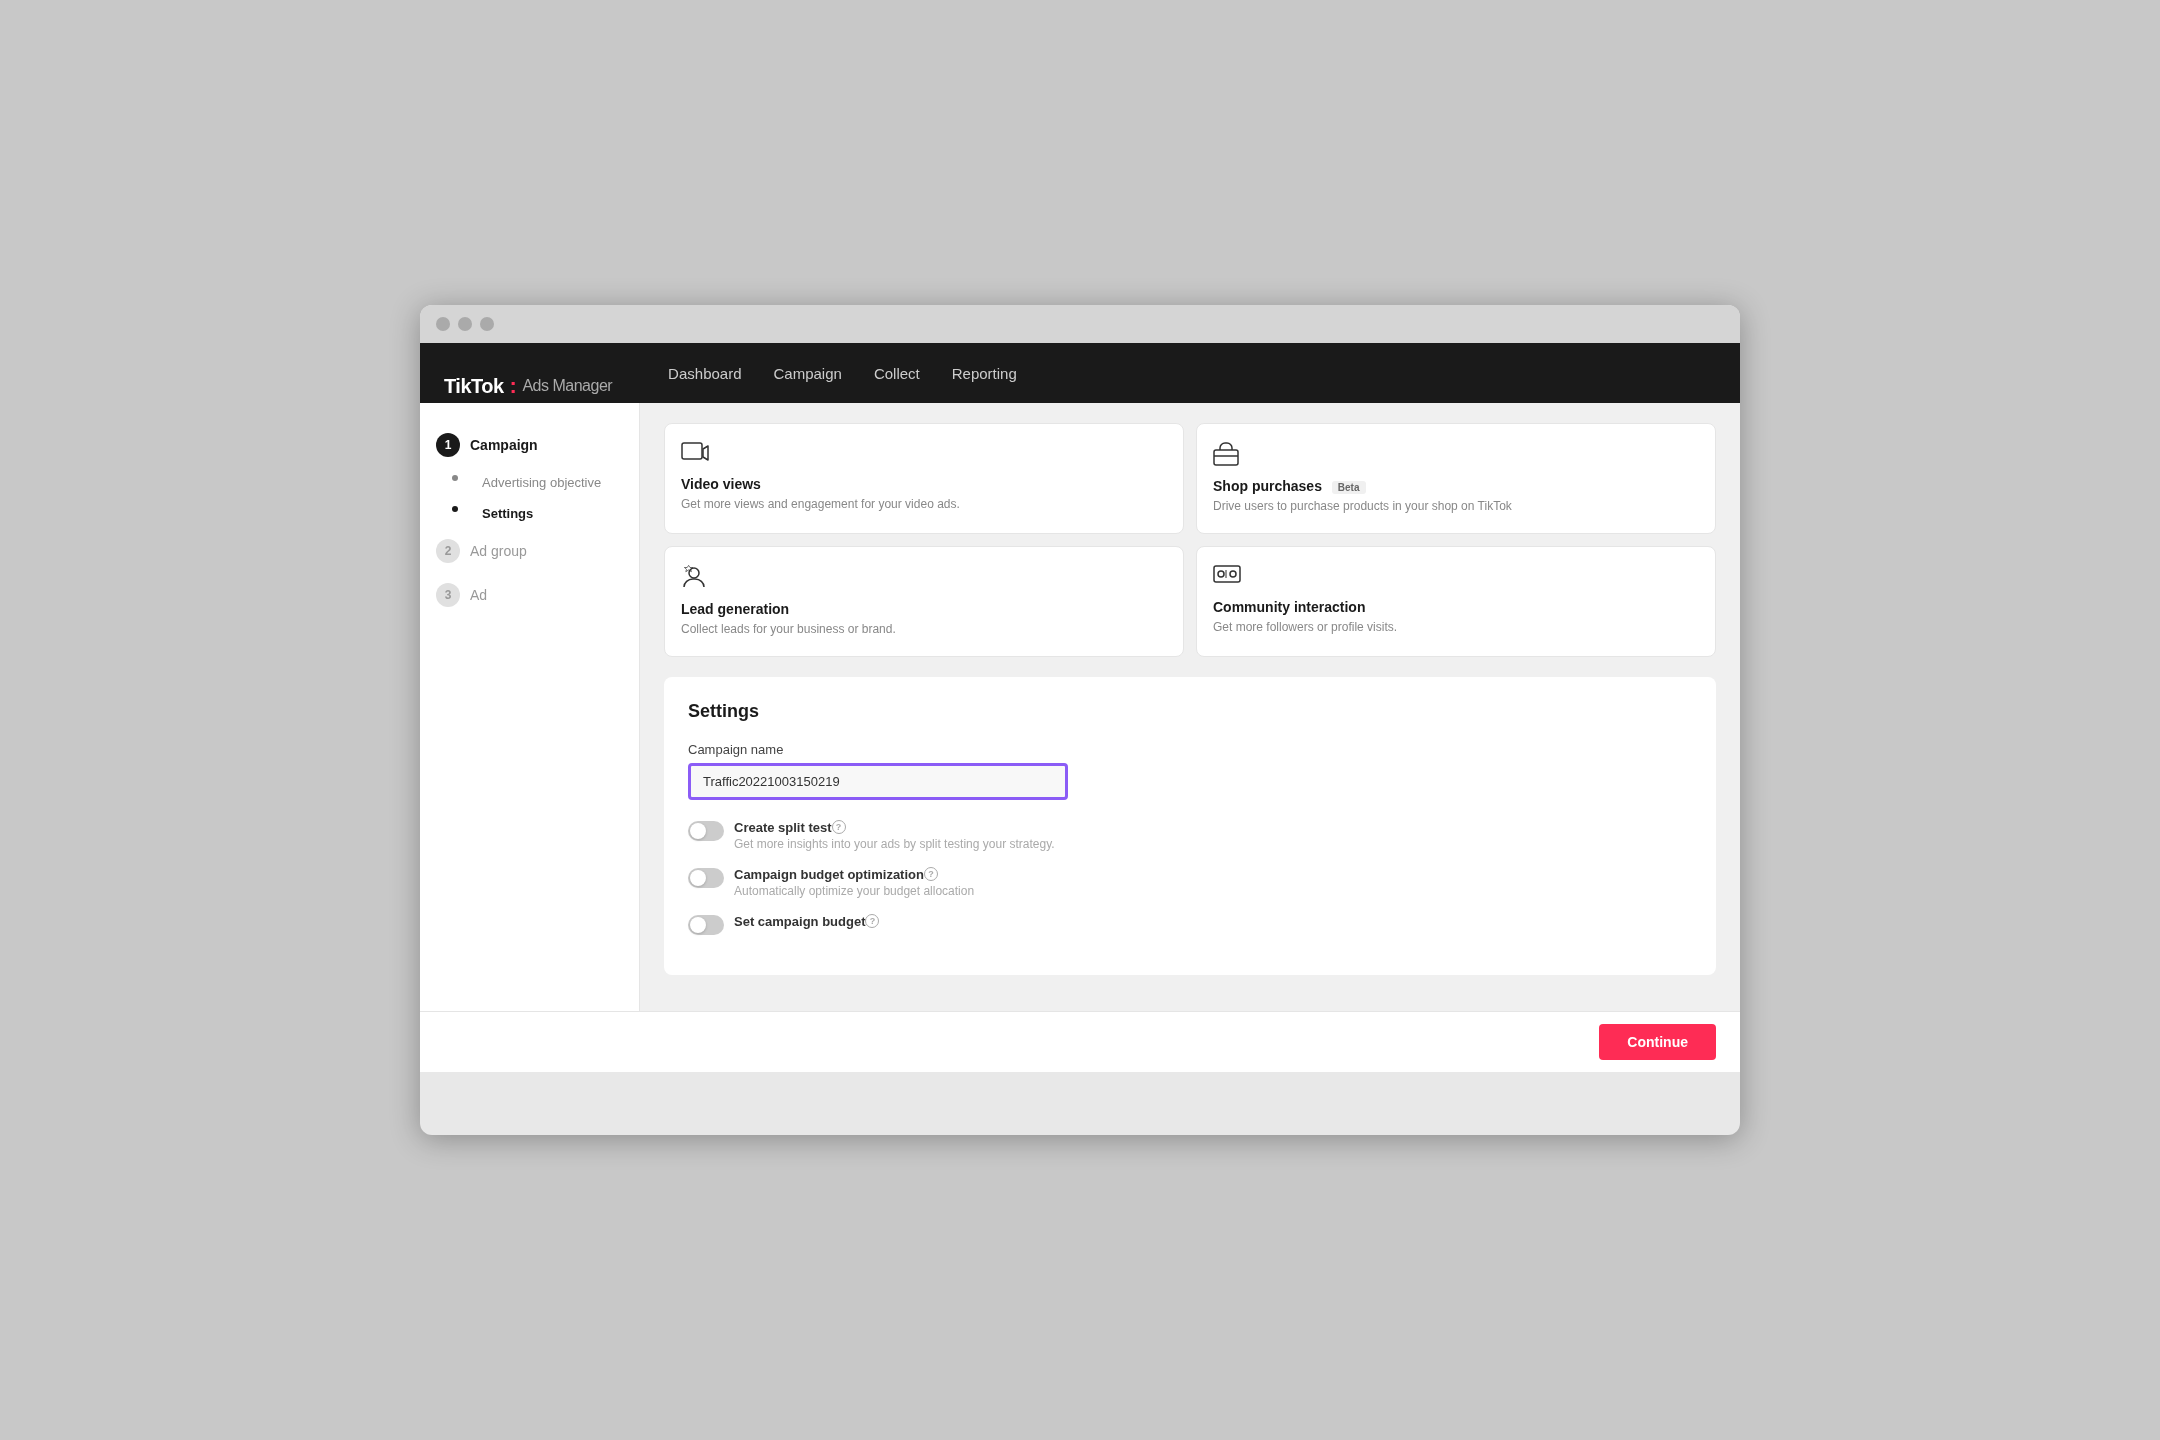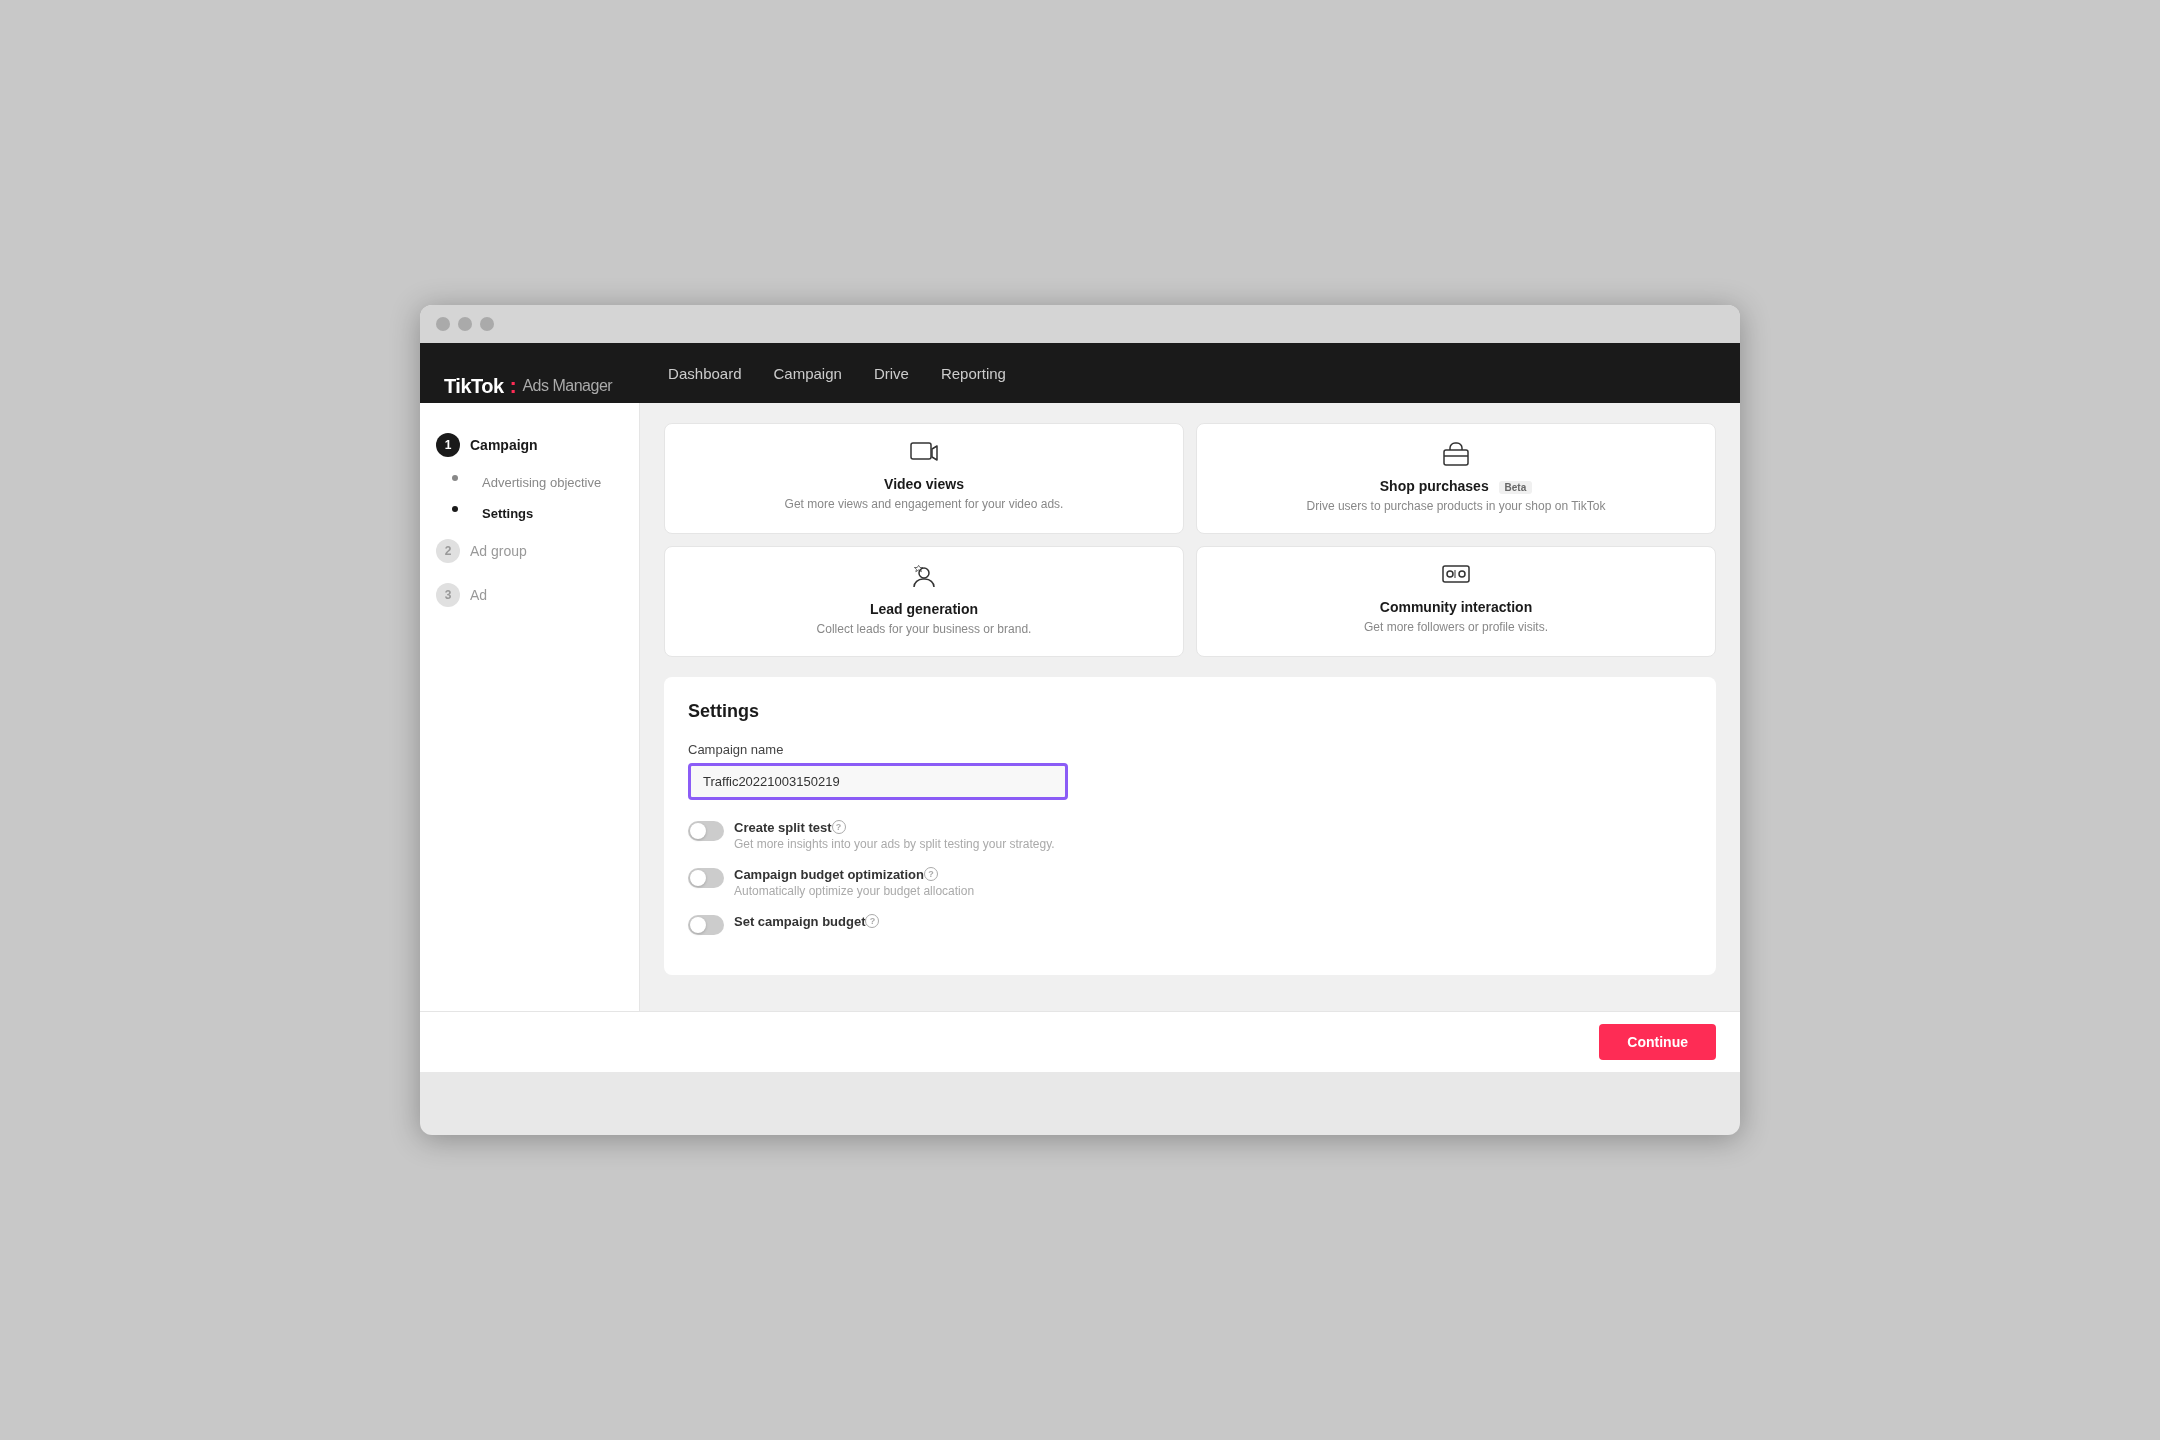--- a/index.html
+++ b/index.html
@@ -145,21 +145,20 @@
       grid-template-columns: 1fr 1fr;
       gap: 12px;
       margin-bottom: 20px;
     }
     .objective-card {
       background: white;
       border: 1.5px solid #e5e5e5;
       border-radius: 8px;
       padding: 18px 16px;
       cursor: pointer;
-      text-align: center;
     }
     .card-title {
       font-size: 14px;
       font-weight: 600;
       color: #1a1a1a;
       margin-bottom: 4px;
     }
     .card-desc {
       font-size: 12px;
       color: #888;
@@ -293,21 +292,21 @@
 
     <nav class="top-nav">
       <div class="logo">
         <span class="logo-tiktok">TikTok</span>
         <span class="logo-dot">:</span>
         <span class="logo-ads">Ads Manager</span>
       </div>
       <div class="nav-items">
         <a class="nav-item">Dashboard</a>
         <a class="nav-item">Campaign</a>
-        <a class="nav-item">Drive</a>
+        <a class="nav-item">Collect</a>
         <a class="nav-item">Reporting</a>
       </div>
     </nav>
 
     <div class="main-layout">
 
       <aside class="sidebar">
 
         <div class="sidebar-step">
           <div class="step-circle">1</div>

